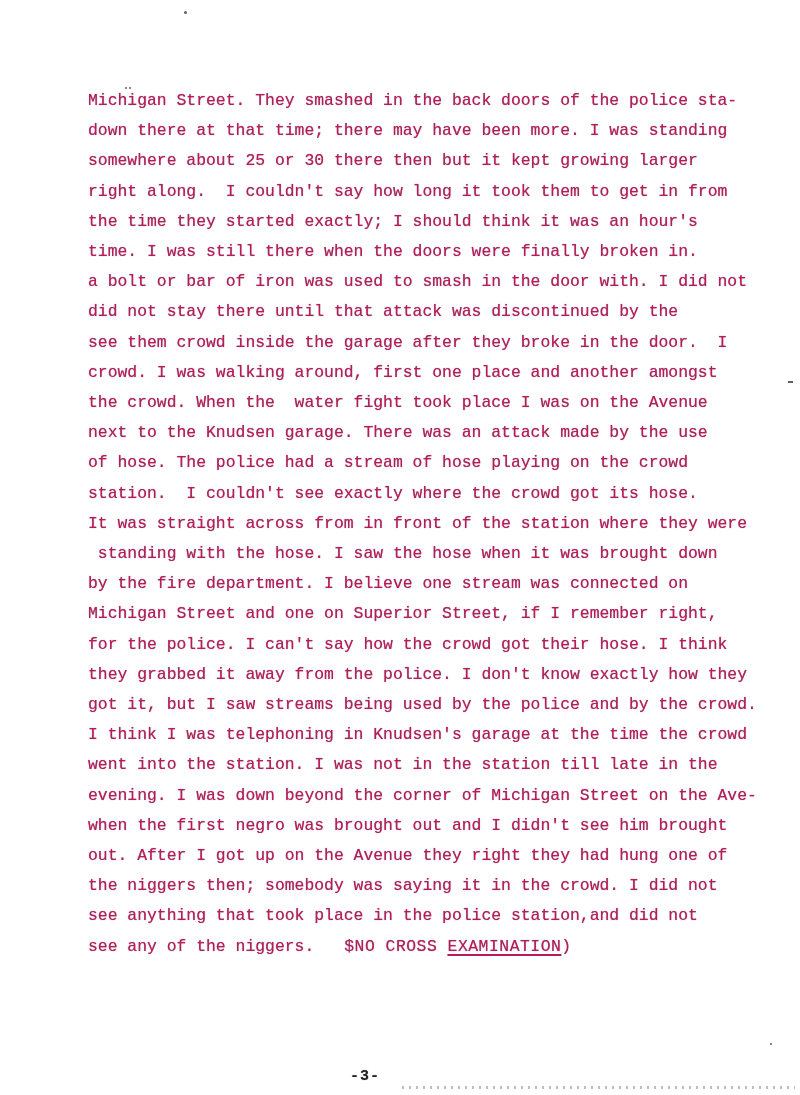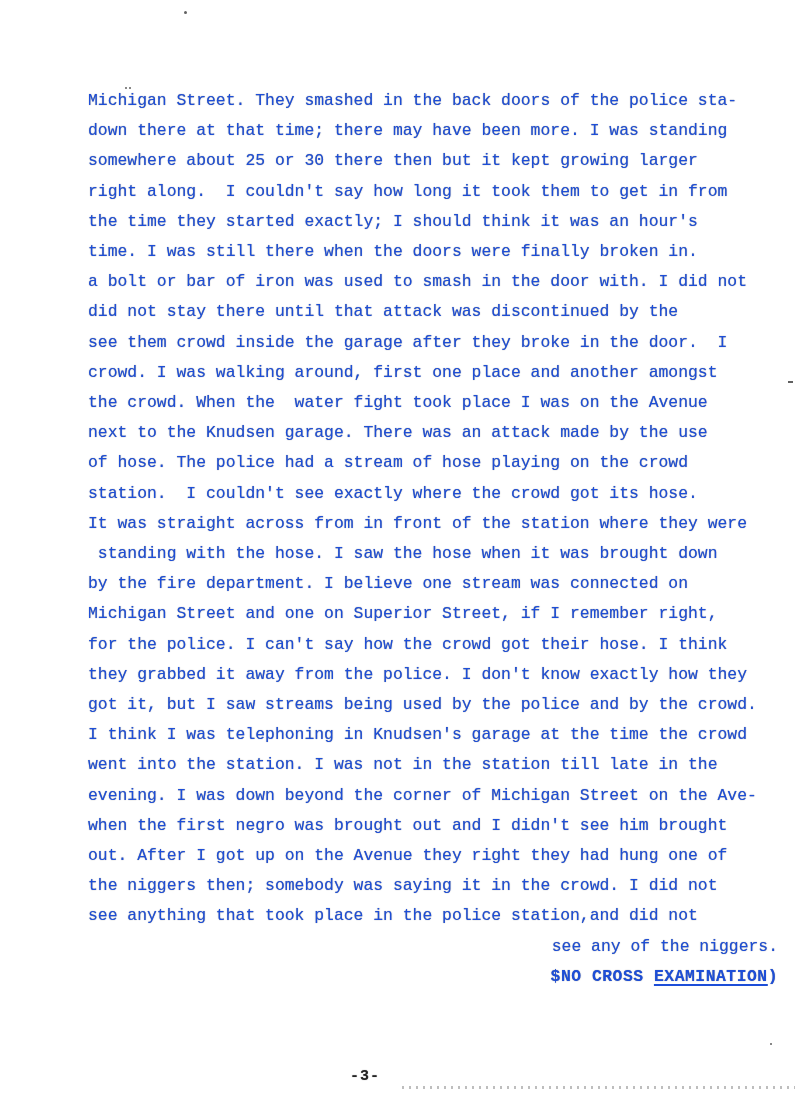--- a/index.html
+++ b/index.html
@@ -14,27 +14,27 @@
   .doc-body {
     position: absolute;
     left: 88px;
     top: 86px;
     width: 690px;
   }
   .line {
     white-space: pre;
     font-size: 16.4px;
     line-height: 30.2px;
-    color: #1d4ed8;
+    color: #be185d;
     text-shadow: 0 0 1px rgba(25,25,25,0.55);
   }
-  .last-line { display: flex; align-items: flex-end; flex-direction: column; }
+  .last-line { display: flex; align-items: flex-end; }
   .closing-note {
-    font-weight: bold;
-    margin-left: 20px;
+    font-weight: normal;
+    margin-left: 30px;
     letter-spacing: 0.5px;
     white-space: pre;
   }
   .closing-note .u {
     text-decoration: underline;
     text-decoration-thickness: 2px;
     text-underline-offset: 3px;
   }
   .page-number {
     position: absolute;

